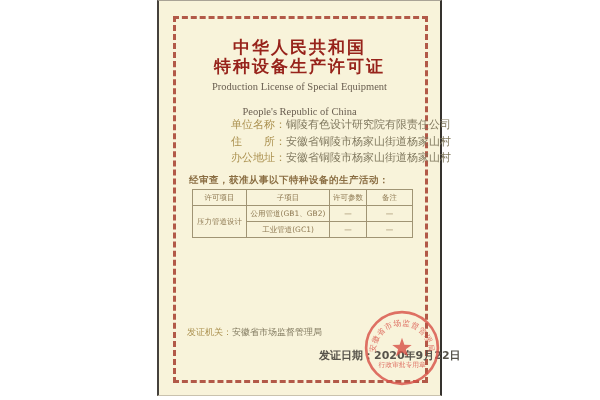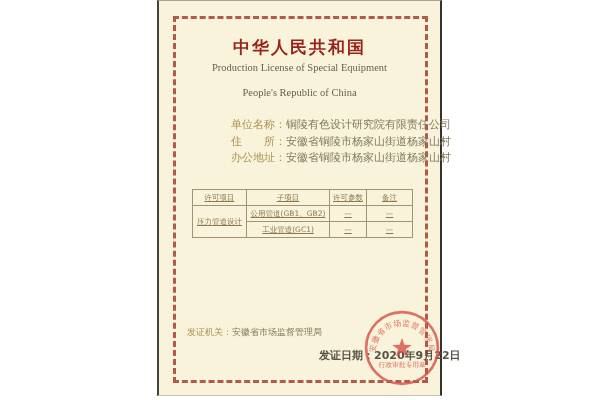--- a/index.html
+++ b/index.html
@@ -69,21 +69,20 @@
     table-layout: fixed;
   }
   table.permit th, table.permit td {
     border: 1px solid #a09474;
     text-align: center;
     font-weight: normal;
     height: 16px;
     padding: 0 3px;
     overflow: hidden;
     white-space: nowrap;
-    text-decoration: underline;
   }
   .col-item { width: 54px; }
   .col-sub { width: 83px; }
   .col-param { width: 32px; }
   .col-note { width: 46px; }
 
   .bottom-block { position: absolute; left: 28px; top: 325px; width: 240px; }
   .issuer-line { font-size: 9px; line-height: 12px; white-space: nowrap; }
   .validity-line { font-size: 9px; margin-top: 10px; white-space: nowrap; }
   .date-strong { color: #4c4a44; font-weight: 600; }
@@ -101,36 +100,38 @@
   }
 </style>
 </head>
 <body>
 
 <div class="photo-area">
   <div class="paper">
     <div class="inner-border"></div>
 
     <div class="title-cn line1">中华人民共和国</div>
+    <div class="title-cn line2">特种设备生产许可证</div>
     <div class="title-en line1">Production License of Special Equipment</div>
     <div class="title-en line2">People's Republic of China</div>
 
 
     <div class="fields">
       <div class="field-line">
         <span class="field-label">单位名称：</span><span class="field-value">铜陵有色设计研究院有限责任公司</span>
       </div>
       <div class="field-line">
         <span class="field-label">住　　所：</span><span class="field-value">安徽省铜陵市杨家山街道杨家山村</span>
       </div>
       <div class="field-line">
         <span class="field-label">办公地址：</span><span class="field-value">安徽省铜陵市杨家山街道杨家山村</span>
       </div>
     </div>
 
+    <div class="statement">经审查，获准从事以下特种设备的生产活动：</div>
 
     <table class="permit">
       <colgroup>
         <col class="col-item">
           <col class="col-sub">
           <col class="col-param">
           <col class="col-note">
       </colgroup>
       <tbody>
           <tr>

